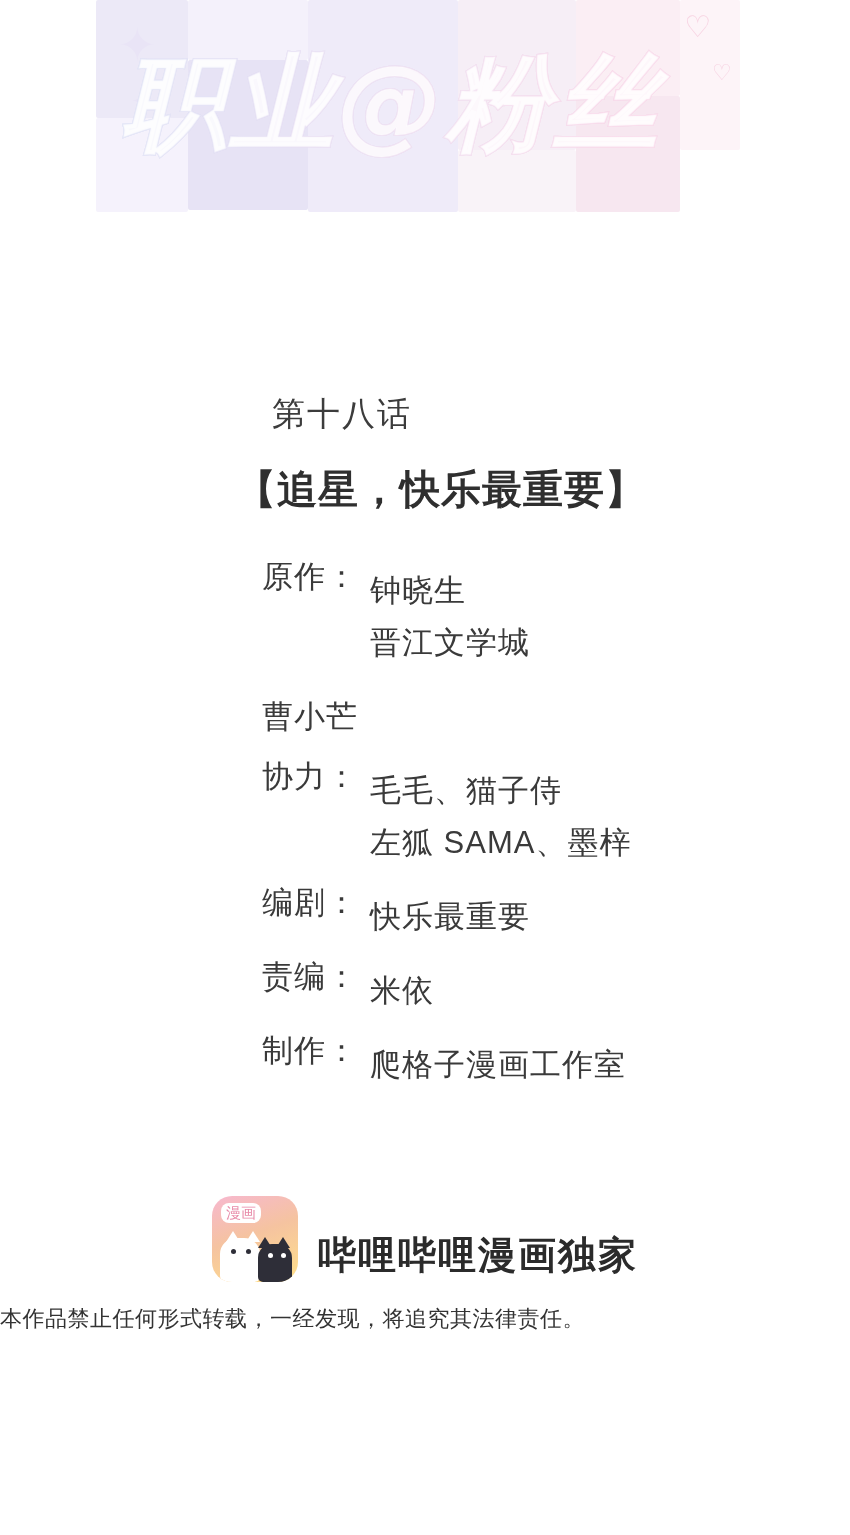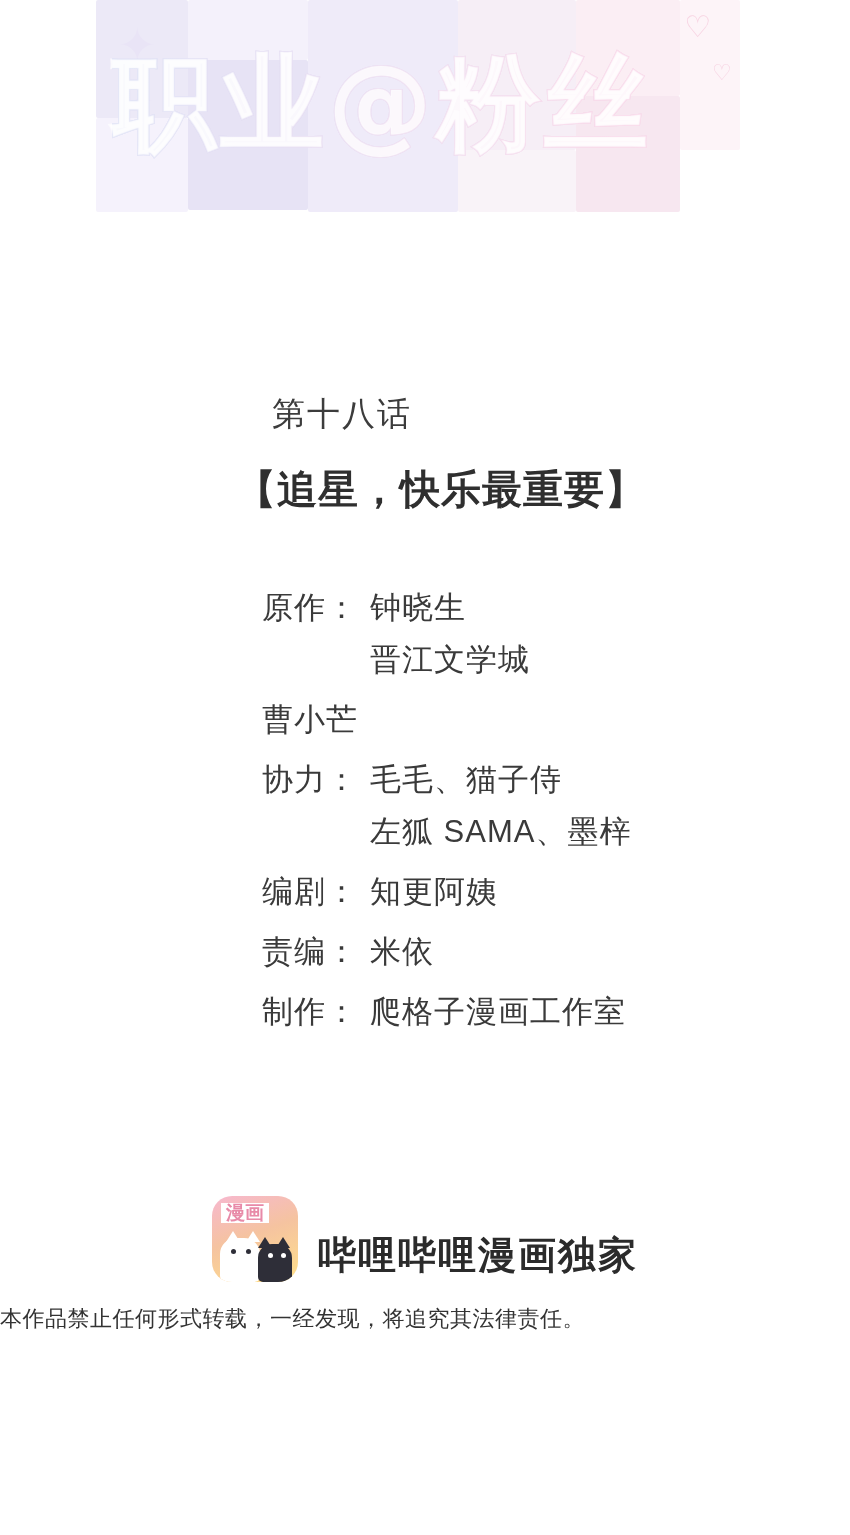--- a/index.html
+++ b/index.html
@@ -28,24 +28,25 @@
     position: absolute;
     inset: 0;
     overflow: hidden;
   }
   .blk {
     position: absolute;
     border-radius: 2px;
   }
   .logo-wrap {
     position: absolute;
-    left: 112px;
+    left: 122px;
     top: 38px;
     width: 620px;
     height: 140px;
+    font-style: italic;
   }
   .logo-text {
     font-family: "DejaVu Sans", sans-serif;
     font-size: 104px;
     font-weight: 700;
     letter-spacing: 4px;
     line-height: 130px;
     white-space: nowrap;
     background: linear-gradient(100deg, #b9c3ec 0%, #c9b9e6 28%, #e2b6dd 55%, #f0a8cf 78%, #f5b9d8 100%);
     -webkit-background-clip: text;
@@ -87,39 +88,40 @@
     font-size: 40px;
     font-weight: 700;
     letter-spacing: 1px;
     color: #2f2f2f;
     padding-left: 16px;
   }
 
   
   .credits {
     position: absolute;
-    top: 582px;
+    top: 551px;
     left: 262px;
     width: 480px;
   }
   .credit-row {
     display: flex;
     align-items: flex-start;
     margin-bottom: 8px;
   }
   .credit-label {
     width: 108px;
     flex: none;
     font-size: 31px;
     line-height: 52px;
     color: #3a3a3a;
     letter-spacing: 1px;
   }
   .credit-values {
     flex: 1;
+    margin-top: 14px;
   }
   .credit-value {
     font-size: 31px;
     line-height: 52px;
     color: #3a3a3a;
     letter-spacing: 1px;
     white-space: nowrap;
   }
 
   
@@ -143,24 +145,24 @@
     background: linear-gradient(160deg, #f7b8cf 0%, #f5c3a0 45%, #ffe08a 100%);
     overflow: hidden;
     flex: none;
   }
   .app-icon .badge {
     position: absolute;
     left: 9px;
     top: 7px;
     background: #fff;
     color: #e88aa8;
-    font-size: 19px;
-    font-weight: 700;
+    font-size: 15px;
+    font-weight: 400;
     padding: 2px 5px;
-    border-radius: 0;
+    border-radius: 8px;
     letter-spacing: 0px;
     line-height: 16px;
   }
   .app-icon .cat {
     position: absolute;
     bottom: 0;
     left: 8px;
     width: 40px;
     height: 44px;
     background: #ffffff;
@@ -256,21 +258,21 @@
     <div class="credit-label">协力：</div>
     <div class="credit-values">
       <div class="credit-value">毛毛、猫子侍</div>
       <div class="credit-value">左狐 SAMA、墨梓</div>
     </div>
   </div>
 
   <div class="credit-row">
     <div class="credit-label">编剧：</div>
     <div class="credit-values">
-      <div class="credit-value">知更阿姨</div>
+      <div class="credit-value">快乐最重要</div>
     </div>
   </div>
 
   <div class="credit-row">
     <div class="credit-label">责编：</div>
     <div class="credit-values">
       <div class="credit-value">米依</div>
     </div>
   </div>
 

